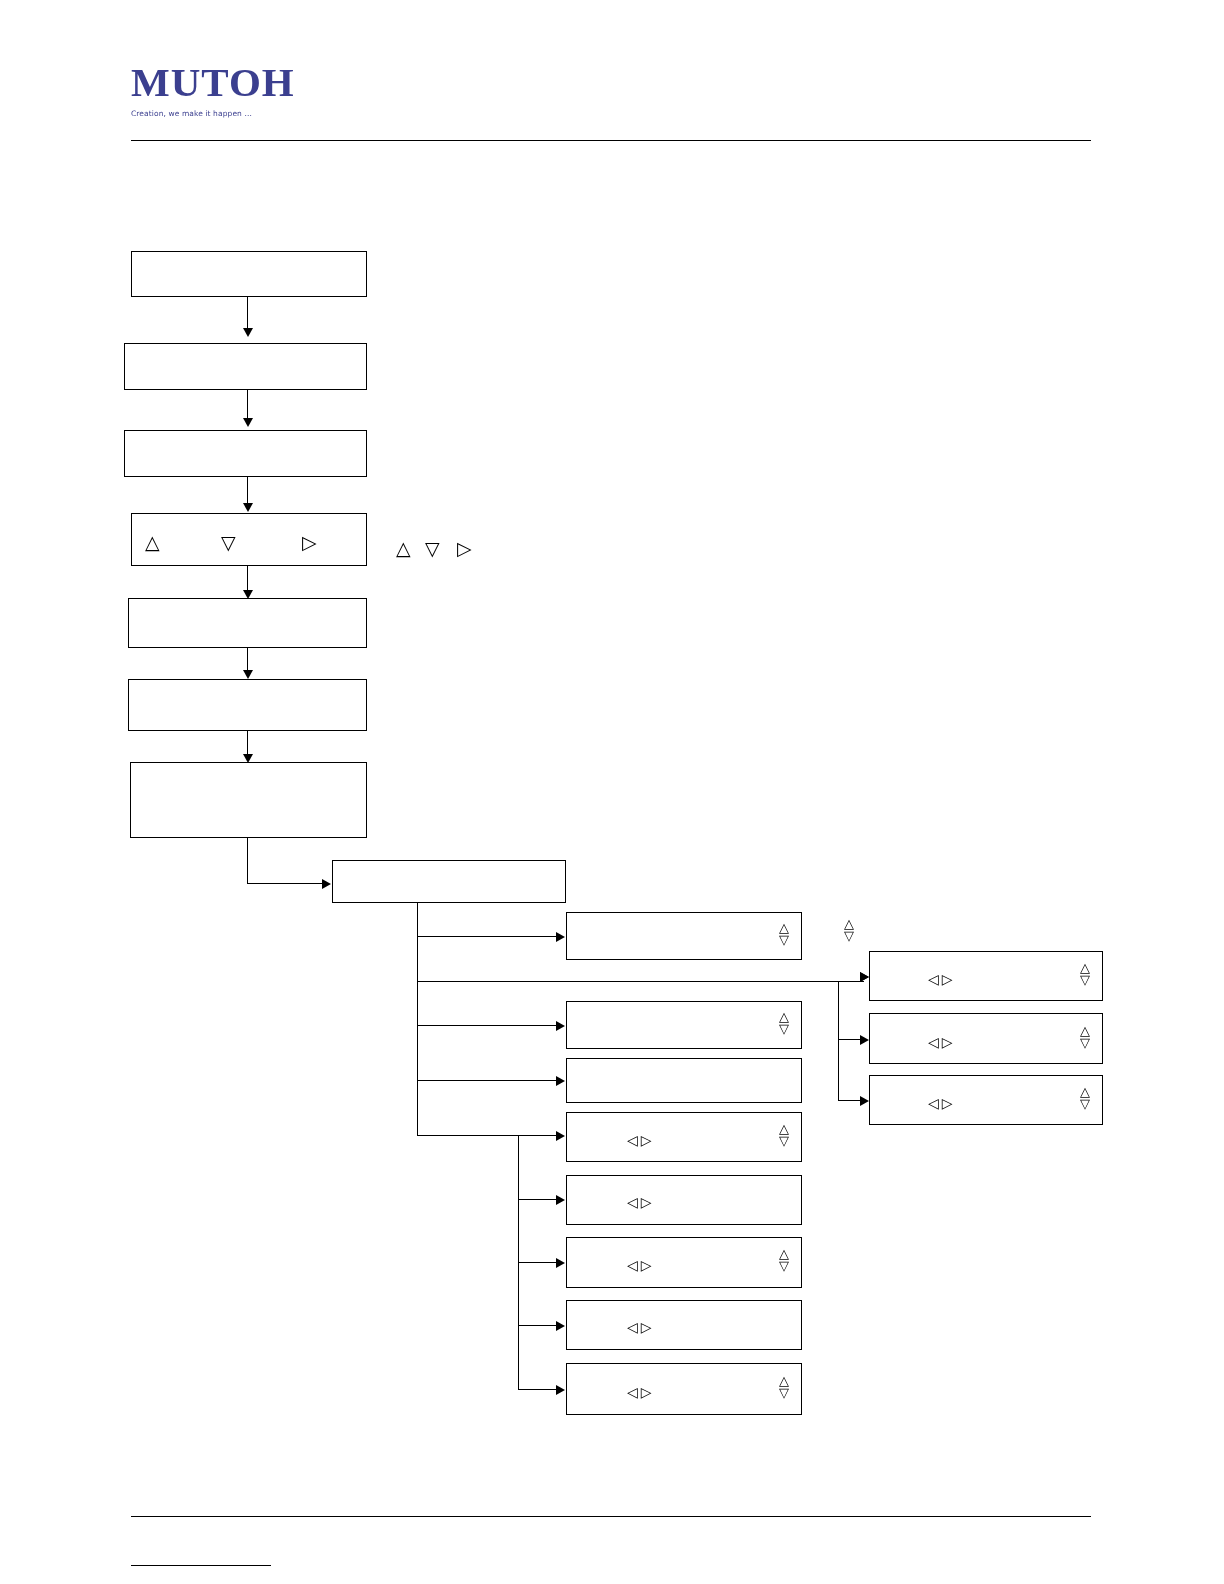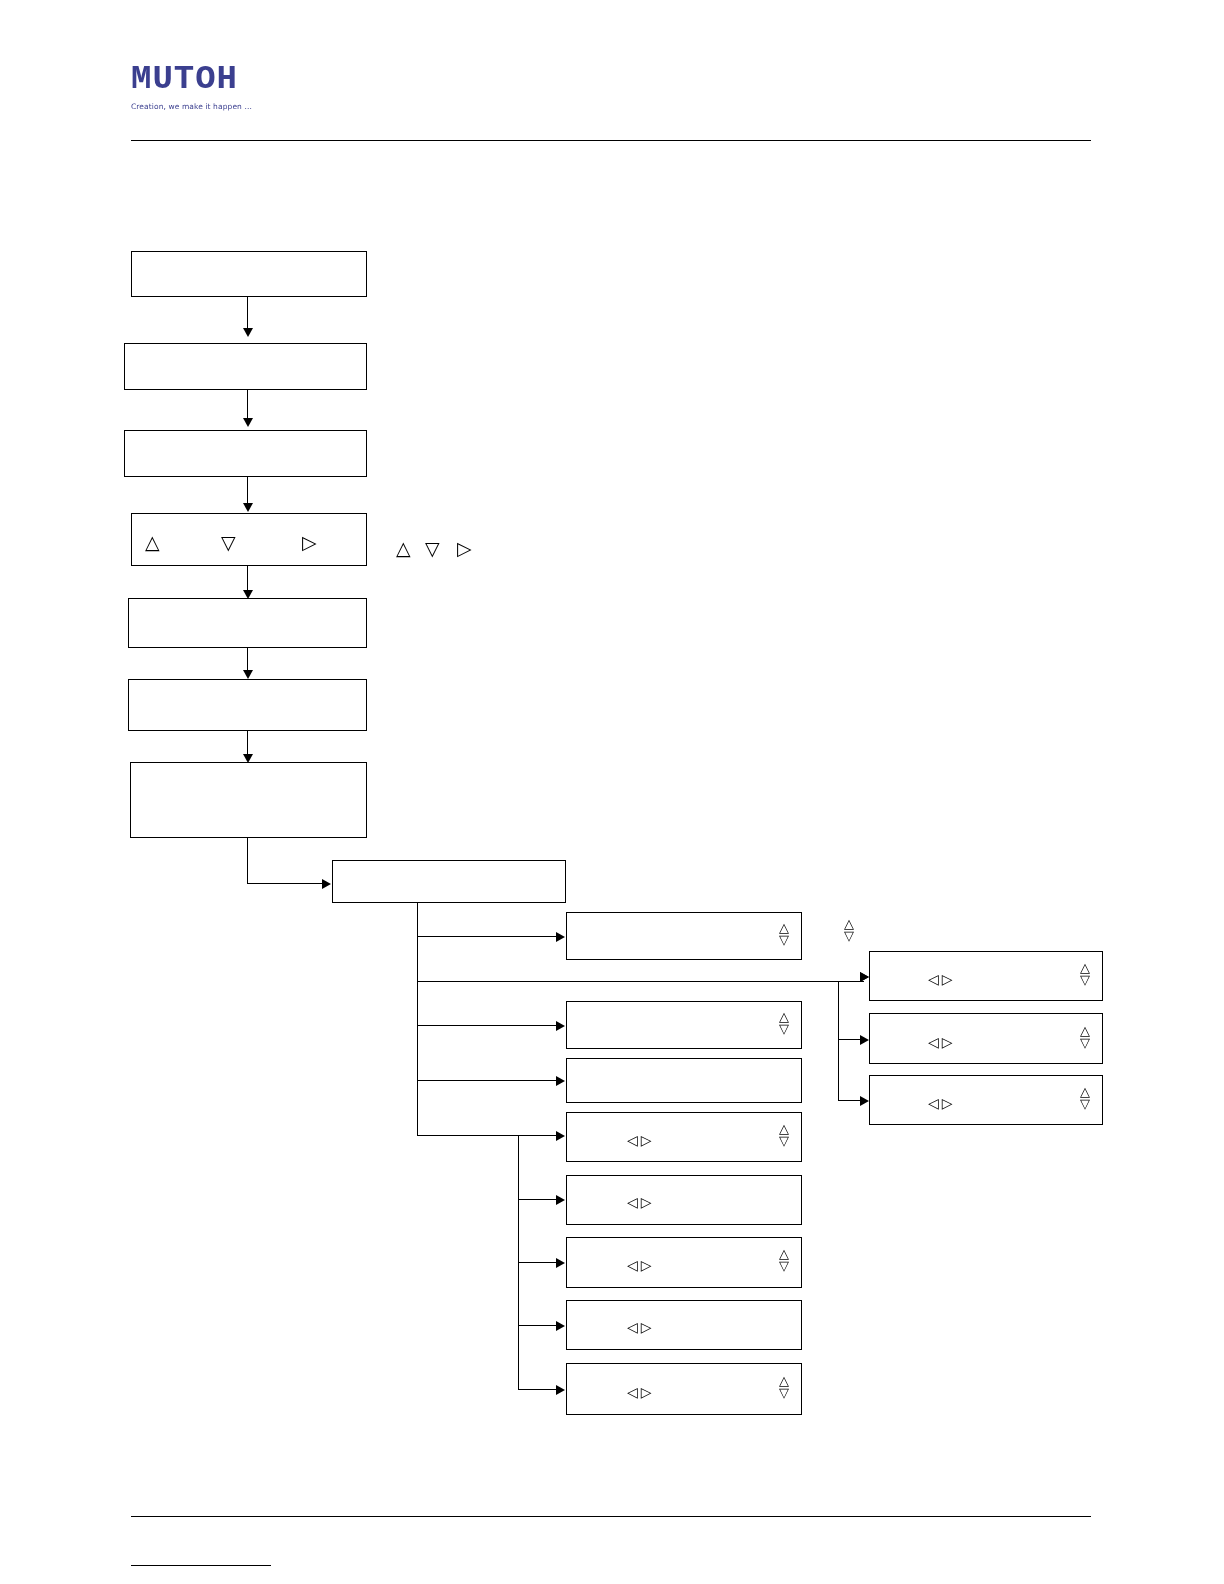--- a/index.html
+++ b/index.html
@@ -18,23 +18,23 @@
 
   
   #logo-block {
     position: absolute;
     left: 131px;
     top: 62px;
     width: 140px;
     height: 52px;
   }
   #logo-word {
-    font-family: Liberation Mono, monospace;
+    font-family: Liberation Serif, serif;
     font-weight: bold;
-    font-size: 34px;
+    font-size: 41px;
     letter-spacing: 1px;
     color: #3b3f8f;
     line-height: 1;
   }
   #logo-tag {
     font-family: "DejaVu Sans", sans-serif;
     font-size: 7.5px;
     color: #3b3f8f;
     margin-top: 6px;
     letter-spacing: 0.1px;

